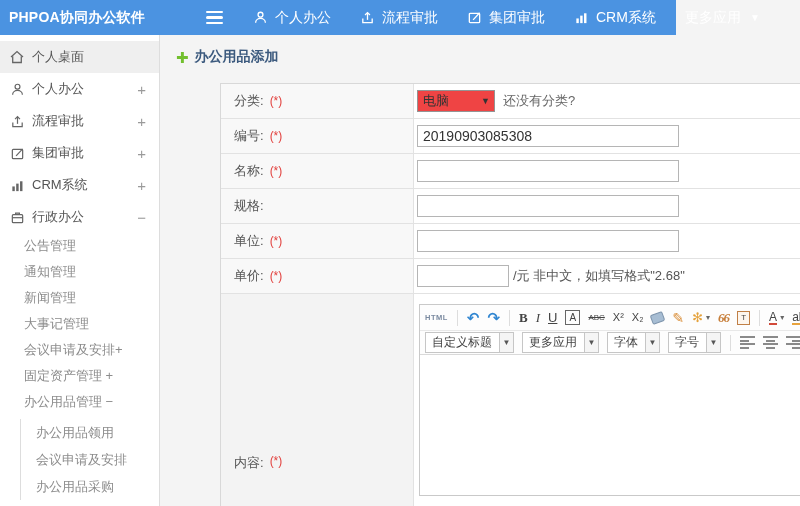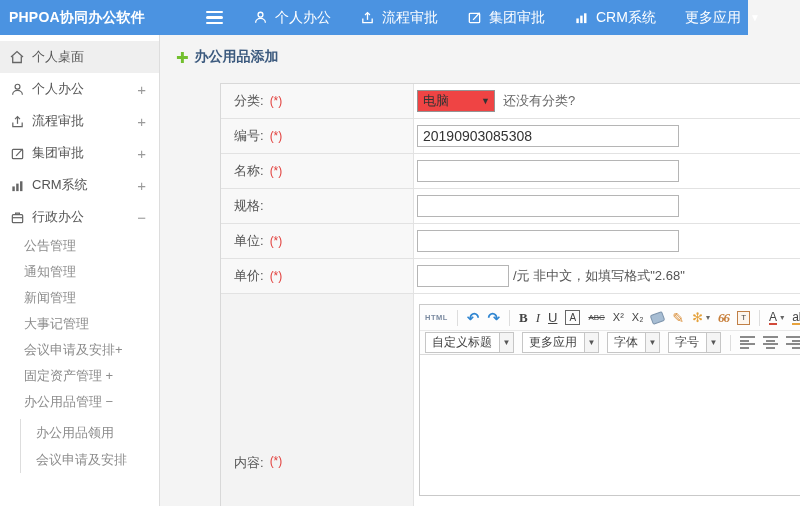--- a/index.html
+++ b/index.html
@@ -4,21 +4,21 @@
 <style>
   html,body{margin:0;padding:0}
   body{
     width:800px;height:506px;overflow:hidden;position:relative;
     background:#f4f4f4;
     font-family:"Liberation Sans","DejaVu Sans",sans-serif;
     -webkit-font-smoothing:antialiased;
   }
   
   .topbar{
-    position:absolute;top:0;left:0;width:748px;height:35px;
+    position:absolute;top:0;left:0;width:676px;height:35px;
     background:#4b93e1;display:flex;align-items:center;color:#fff;
   }
   .logo{width:137px;padding-left:9px;font-size:14px;font-weight:bold;letter-spacing:.2px;white-space:nowrap}
   .burger{margin-left:57px;display:flex;flex-direction:column;gap:3px;cursor:pointer;padding:4px}
   .burger i{display:block;width:17px;height:2.5px;background:#fff;border-radius:2px}
   .topnav{display:flex;align-items:center;margin-left:26px;gap:29px}
   .topnav .nav-item{display:flex;align-items:center;gap:7px;font-size:14px;cursor:pointer;white-space:nowrap}
   .topnav svg{display:block}
   .nav-caret{font-size:10px;margin-left:2px}
   
@@ -216,20 +216,21 @@
     <div class="side-sub">公告管理</div>
     <div class="side-sub">通知管理</div>
     <div class="side-sub">新闻管理</div>
     <div class="side-sub">大事记管理</div>
     <div class="side-sub">会议申请及安排+</div>
     <div class="side-sub">固定资产管理 +</div>
     <div class="side-sub">办公用品管理 −</div>
     <div class="subsub">
       <div class="side-sub2">办公用品领用</div>
       <div class="side-sub2">会议申请及安排</div>
+      <div class="side-sub2">办公用品采购</div>
     </div>
   </div>
 </aside>
 
 <div class="page-title">
   <span class="plus-ic">✚</span>
   <span class="t">办公用品添加</span>
 </div>
 
 <div class="form-table">

